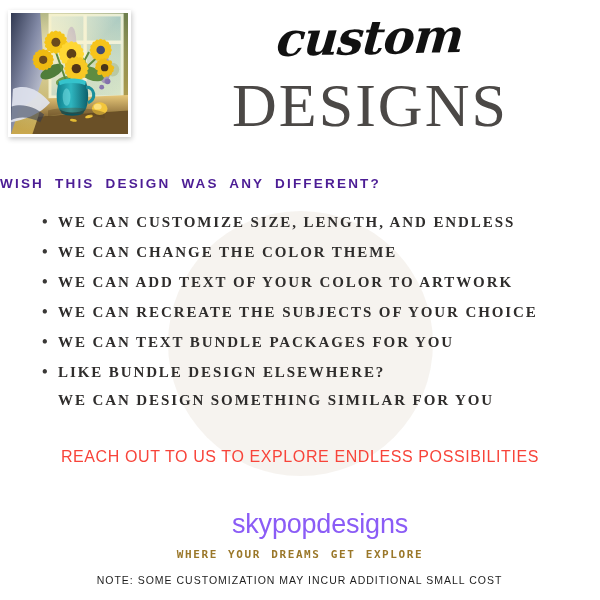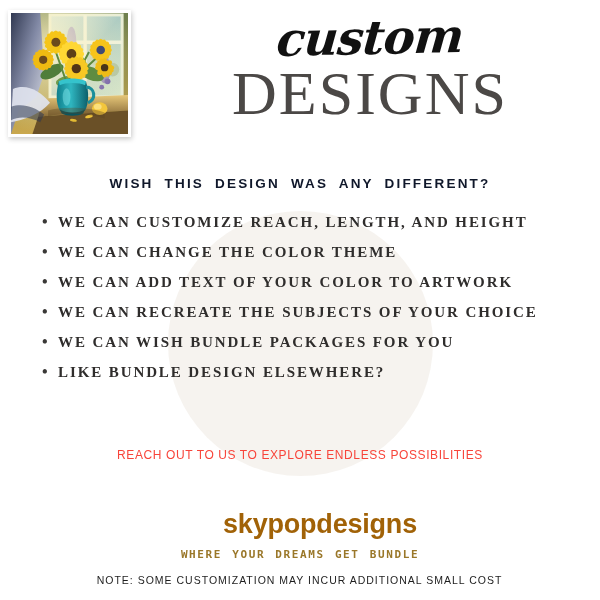--- a/index.html
+++ b/index.html
@@ -62,31 +62,32 @@
     text-transform:lowercase;
   }
   .designs-word{
     font-family:"Liberation Serif", serif;
     font-weight:400;
     font-size:62px;
     color:#4b4846;
     letter-spacing:2px;
     line-height:1.05;
     display:block;
+    margin-top:12px;
   }
 
   
   .subhead{
     position:absolute;
     left:0; right:0; top:176px;
-    text-align:center;
+    text-align:left;
     font-family:"Liberation Sans", sans-serif;
     font-weight:700;
     font-size:13.5px;
-    color:#0f172a;
+    color:#4c1d95;
     letter-spacing:2.2px;
     word-spacing:5px;
     z-index:2;
   }
 
   
   .features{
     position:absolute;
     left:42px; top:214px;
     right:20px;
@@ -115,35 +116,35 @@
   .feature-text{ flex:1 1 auto; white-space:nowrap; }
   .feature.cont{ margin-top:-2px; }
 
   
   .cta{
     position:absolute;
     left:0; right:0; top:448px;
     text-align:center;
     font-family:"Liberation Sans", sans-serif;
     font-weight:400;
-    font-size:12px;
+    font-size:16px;
     color:#f8443a;
     letter-spacing:.6px;
     z-index:2;
   }
 
   
   .brand{
     position:absolute;
     left:0; right:0; top:509px;
     text-align:center;
     font-family:"Liberation Sans", sans-serif;
-    font-weight:700;
+    font-weight:400;
     font-size:27px;
-    color:#a16207;
+    color:#8b5cf6;
     letter-spacing:-.2px;
     z-index:2;
     padding-left:40px;
   }
   .tagline{
     position:absolute;
     left:0; right:0; top:548px;
     text-align:center;
     font-family:"DejaVu Sans Mono", monospace;
     font-weight:700;
@@ -333,41 +334,45 @@
 <div class="header">
   <span class="script-word">custom</span>
   <span class="designs-word">DESIGNS</span>
 </div>
 
 <div class="subhead">WISH  THIS  DESIGN  WAS ANY DIFFERENT?</div>
 
 <ul class="features">
   <li class="feature">
     <span class="bullet-dot">•</span>
-    <span class="feature-text">WE CAN CUSTOMIZE REACH, LENGTH, AND HEIGHT</span>
+    <span class="feature-text">WE CAN CUSTOMIZE SIZE, LENGTH, AND ENDLESS</span>
   </li>
   <li class="feature">
     <span class="bullet-dot">•</span>
     <span class="feature-text">WE CAN CHANGE THE COLOR THEME</span>
   </li>
   <li class="feature">
     <span class="bullet-dot">•</span>
     <span class="feature-text">WE CAN ADD TEXT OF YOUR COLOR TO ARTWORK</span>
   </li>
   <li class="feature">
     <span class="bullet-dot">•</span>
     <span class="feature-text">WE CAN RECREATE THE SUBJECTS OF YOUR CHOICE</span>
   </li>
   <li class="feature">
     <span class="bullet-dot">•</span>
-    <span class="feature-text">WE CAN WISH BUNDLE PACKAGES FOR YOU</span>
+    <span class="feature-text">WE CAN TEXT BUNDLE PACKAGES FOR YOU</span>
   </li>
   <li class="feature">
     <span class="bullet-dot">•</span>
     <span class="feature-text">LIKE BUNDLE DESIGN ELSEWHERE?</span>
   </li>
+  <li class="feature cont">
+    <span class="bullet-dot blank"></span>
+    <span class="feature-text">WE CAN DESIGN SOMETHING SIMILAR FOR YOU</span>
+  </li>
 </ul>
 
 <div class="cta">REACH OUT TO US TO EXPLORE ENDLESS POSSIBILITIES</div>
 
 <div class="brand">skypopdesigns</div>
-<div class="tagline">WHERE YOUR DREAMS GET BUNDLE</div>
+<div class="tagline">WHERE YOUR DREAMS GET EXPLORE</div>
 <div class="note">NOTE: SOME CUSTOMIZATION MAY INCUR ADDITIONAL SMALL COST</div>
 
 </body></html>

